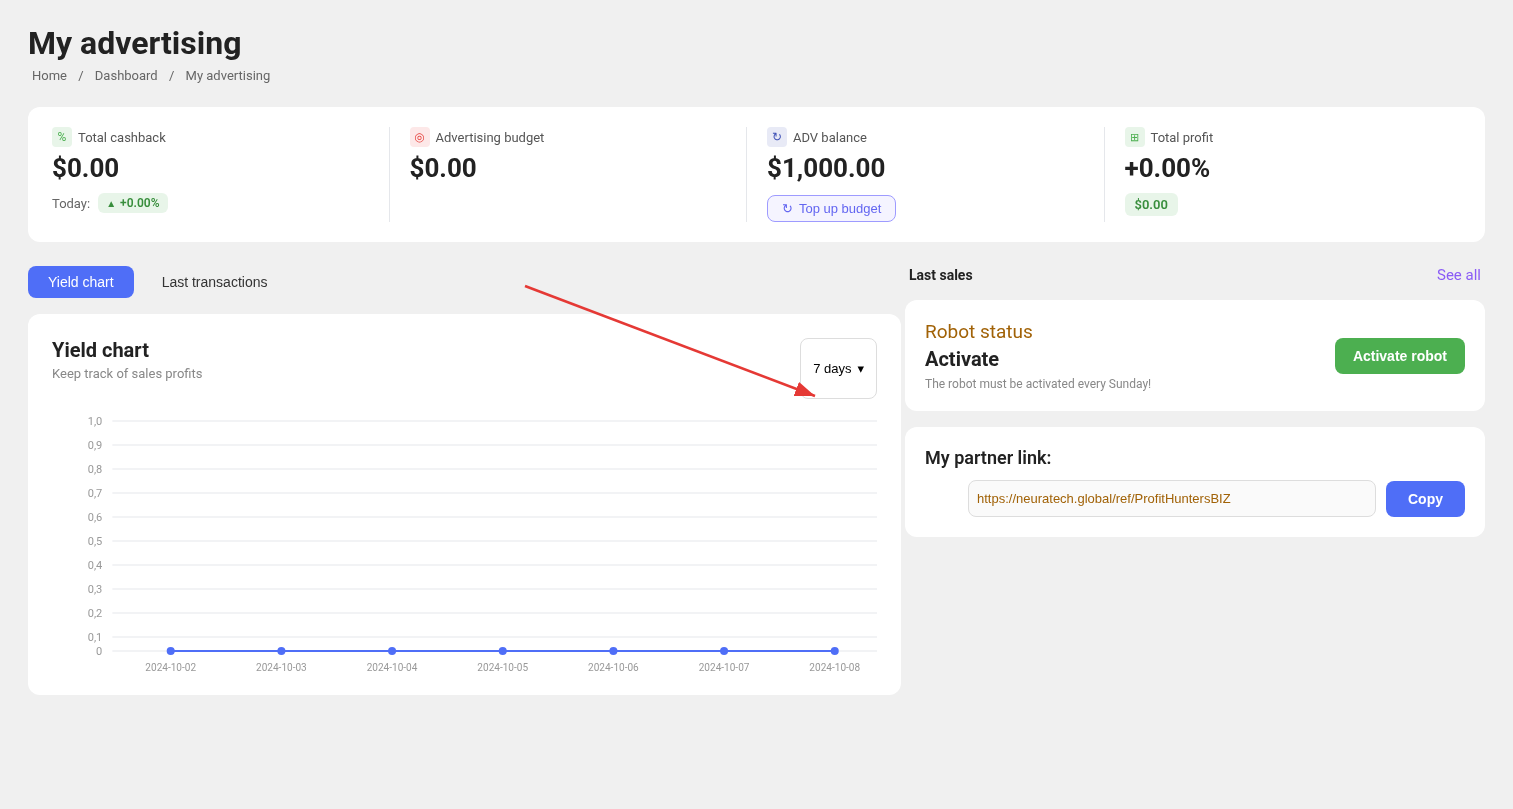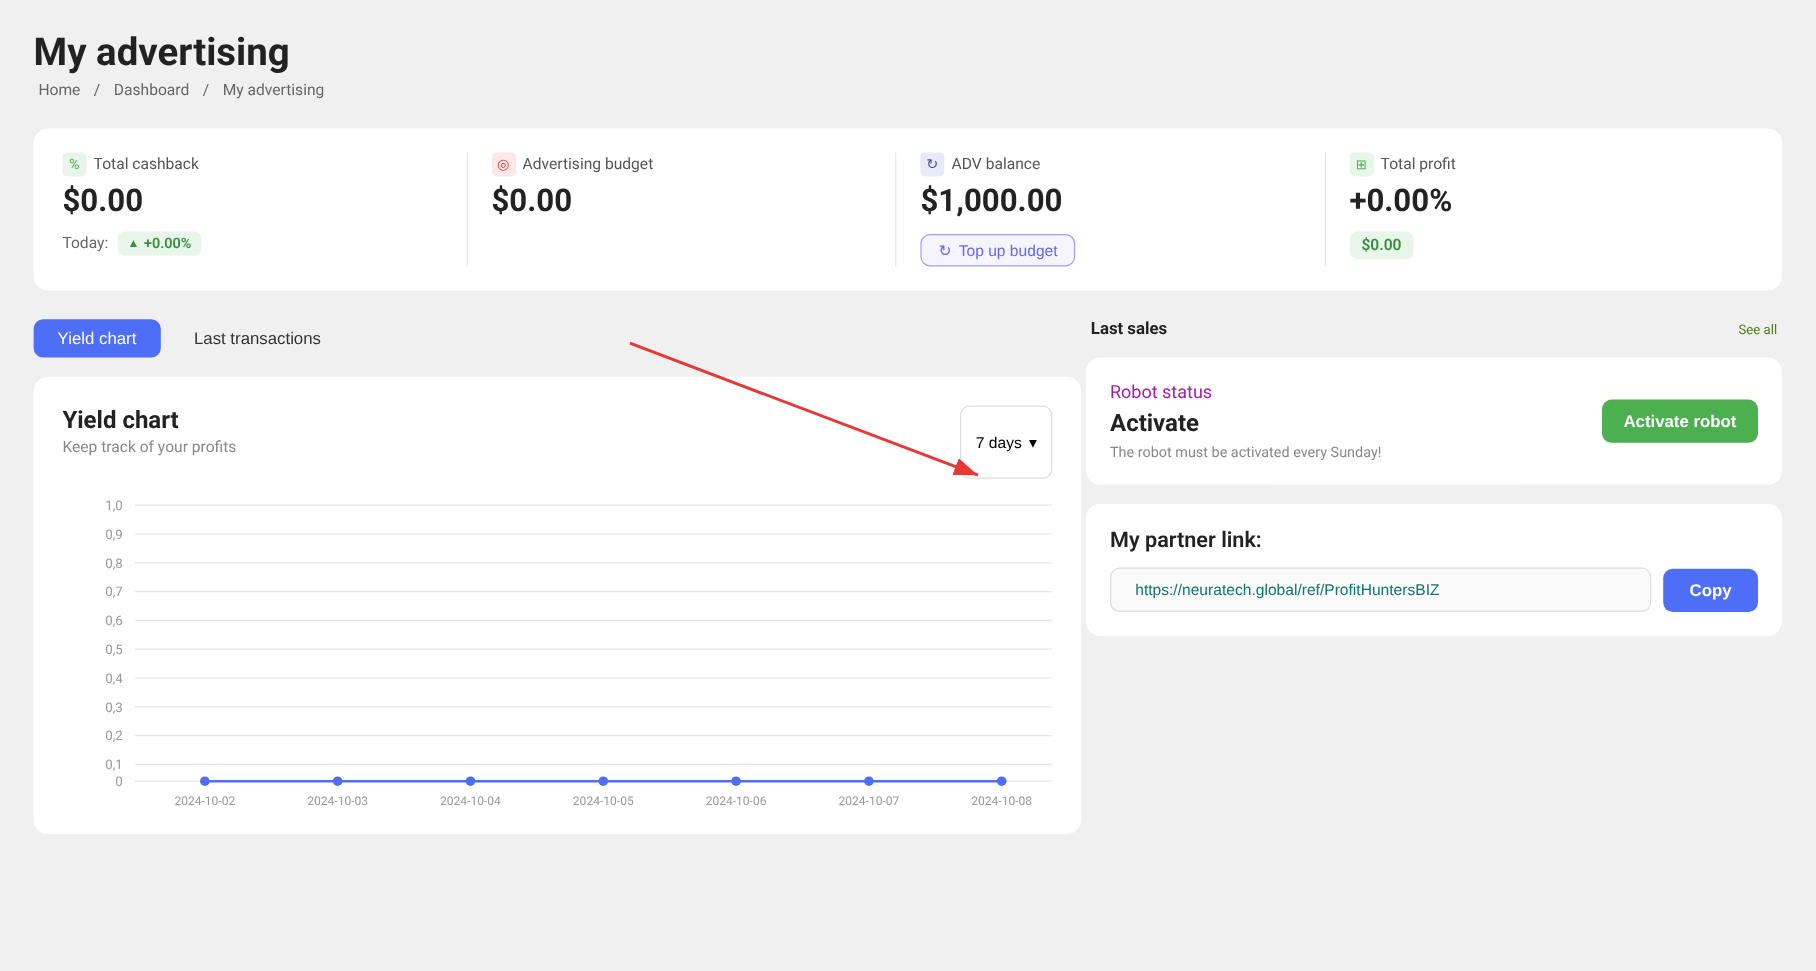--- a/index.html
+++ b/index.html
@@ -188,39 +188,39 @@
       justify-content: space-between;
       align-items: center;
       margin-bottom: 16px;
       padding: 0 4px;
     }
     .last-sales-title {
       font-size: 14px;
       font-weight: 700;
     }
     .see-all-link {
-      font-size: 11px;
-      color: #4d7c0f;
+      font-size: 15px;
+      color: #8b5cf6;
       cursor: pointer;
       text-decoration: none;
     }
 
     
     .robot-card {
       background: #fff;
       border-radius: 12px;
       padding: 20px 20px;
       margin-bottom: 16px;
       display: flex;
       align-items: center;
       justify-content: space-between;
     }
     .robot-status-label {
-      font-size: 15px;
-      color: #a21caf;
+      font-size: 19px;
+      color: #a16207;
       margin-bottom: 4px;
     }
     .robot-status-value {
       font-size: 20px;
       font-weight: 700;
       margin-bottom: 6px;
     }
     .robot-note {
       font-size: 12px;
       color: #888;
@@ -250,25 +250,26 @@
     }
     .partner-input-row {
       display: flex;
       gap: 10px;
       align-items: center;
     }
     .partner-input {
       flex: 1;
       border: 1.5px solid #ddd;
       border-radius: 8px;
-      padding: 10px 20px;
-      font-size: 13px;
-      color: #0f766e;
+      padding: 10px 8px;
+      font-size: 13px;
+      color: #a16207;
       background: #fafafa;
       outline: none;
+      margin-left: 43px;
     }
     .copy-btn {
       background: #4f6ef7;
       color: #fff;
       border: none;
       border-radius: 8px;
       padding: 10px 22px;
       font-size: 14px;
       font-weight: 600;
       cursor: pointer;
@@ -349,21 +350,21 @@
 
     <div class="tabs">
       <button class="tab-btn active">Yield chart</button>
       <button class="tab-btn inactive">Last transactions</button>
     </div>
 
     <div class="chart-card">
       <div class="chart-header">
         <div>
           <div class="chart-title">Yield chart</div>
-          <div class="chart-subtitle">Keep track of your profits</div>
+          <div class="chart-subtitle">Keep track of sales profits</div>
         </div>
         <button class="period-select">
           <span>7 days</span>
           <span>▾</span>
         </button>
       </div>
 
       <div class="chart-area">
         <svg viewBox="0 0 820 260" preserveAspectRatio="none">
 

